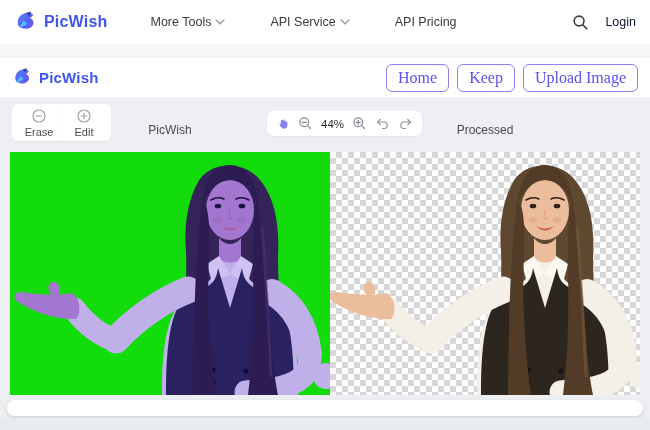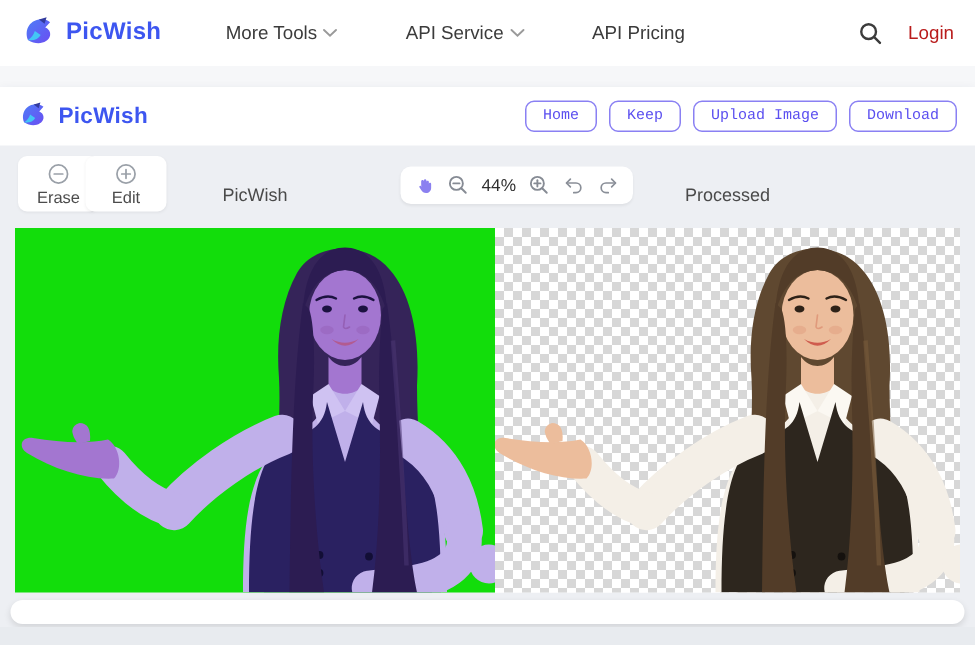--- a/index.html
+++ b/index.html
@@ -7,31 +7,31 @@
   body { font-family:"Liberation Sans", sans-serif; background:#e9ecf0; overflow:hidden; }
   .screen { position:relative; width:650px; height:430px; background:#eef0f4; overflow:hidden; }
 
   
   .topnav { position:absolute; top:0; left:0; right:0; height:44px; background:#fff; display:flex; align-items:center; padding:0 14px; z-index:5; }
   .brand { display:flex; align-items:center; gap:6px; }
   .brand-name { font-size:16px; font-weight:bold; color:#3d56f0; letter-spacing:.2px; }
   .nav-items { display:flex; align-items:center; gap:30px; margin-left:28px; }
   .nav-item { display:flex; align-items:center; gap:4px; font-size:12.5px; color:#3b3b3b; cursor:pointer;padding-left:15px; }
   .topnav-right { margin-left:auto; display:flex; align-items:center; gap:16px; }
-  .login { font-size:12.5px; color:#b91c1c; cursor:pointer; }
+  .login { font-size:12.5px; color:#0f172a; cursor:pointer; }
 
   
   .gap-strip { position:absolute; top:44px; left:0; right:0; height:14px; background:#f6f7f9; }
 
   
   .panel { position:absolute; top:58px; left:0; right:0; height:360px; background:#fff; box-shadow:0 3px 8px rgba(40,50,80,.12); }
   .appbar { position:absolute; top:0; left:0; right:0; height:39px; background:#fff; display:flex; align-items:center; padding:0 12px; }
   .appbar .brand-name { font-size:15px; }
   .appbar-buttons { margin-left:auto; display:flex; gap:8px; }
-  .btn-outline { background:#fff; border:1px solid #8a80f3; color:#5b4ff0; font-size:10px; font-family:Liberation Mono, monospace; border-radius:6px; padding:4px 11px; cursor:pointer; white-space:nowrap; }
+  .btn-outline { background:#fff; border:1px solid #8a80f3; color:#5b4ff0; font-size:16px; font-family:Liberation Serif, serif; border-radius:6px; padding:4px 11px; cursor:pointer; white-space:nowrap; }
 
   
   .workarea { position:absolute; top:39px; left:0; right:0; height:321px; background:#edeff3; }
 
   .tool-card { position:absolute; width:54px; height:37px; background:#fff; border-radius:6px; box-shadow:0 1px 2px rgba(0,0,0,.05); display:flex; flex-direction:column; align-items:center; justify-content:center; gap:2px; cursor:pointer; }
   .tool-card span { font-size:11px; color:#4c4c4c; }
   .card-erase { left:12px; top:7px; }
   .card-keep  { left:57px; top:7px; }
 
   .pane-label { position:absolute; top:26px; font-size:12px; color:#4a4a4a; width:90px; text-align:center; }
@@ -160,21 +160,20 @@
           <path d="M5 18 C2 10 7 3 15 3 c2.5 0 4.5.8 6 2.2 L17.5 9 C20 10 21.5 12 21 14.8 C19.8 20 12 22.5 5 18 Z" fill="url(#pwgrad)"></path>
           <path d="M5 18 c4 .8 7.5-.6 9.2-3.6 L10 11.5 C9 14.5 7.5 16.5 5 18 Z" fill="#43c6f5"></path>
           <path d="M13 3.2 L18.5 1.6 L17 6.4 Z" fill="#333b9e"></path>
         </svg>
         <span class="brand-name">PicWish</span>
       </div>
       <div class="appbar-buttons">
         <button class="btn-outline">Home</button>
         <button class="btn-outline">Keep</button>
         <button class="btn-outline">Upload Image</button>
-        <button class="btn-outline">Download</button>
       </div>
     </div>
 
     <div class="workarea">
 
       <div class="tool-card card-erase">
         <svg width="16" height="16" viewBox="0 0 18 18" fill="none" stroke="#9aa0a8" stroke-width="1.3" stroke-linecap="round">
             <circle cx="9" cy="9" r="6.8"></circle>
             <line x1="5.8" y1="9" x2="12.2" y2="9"></line>
           </svg>

